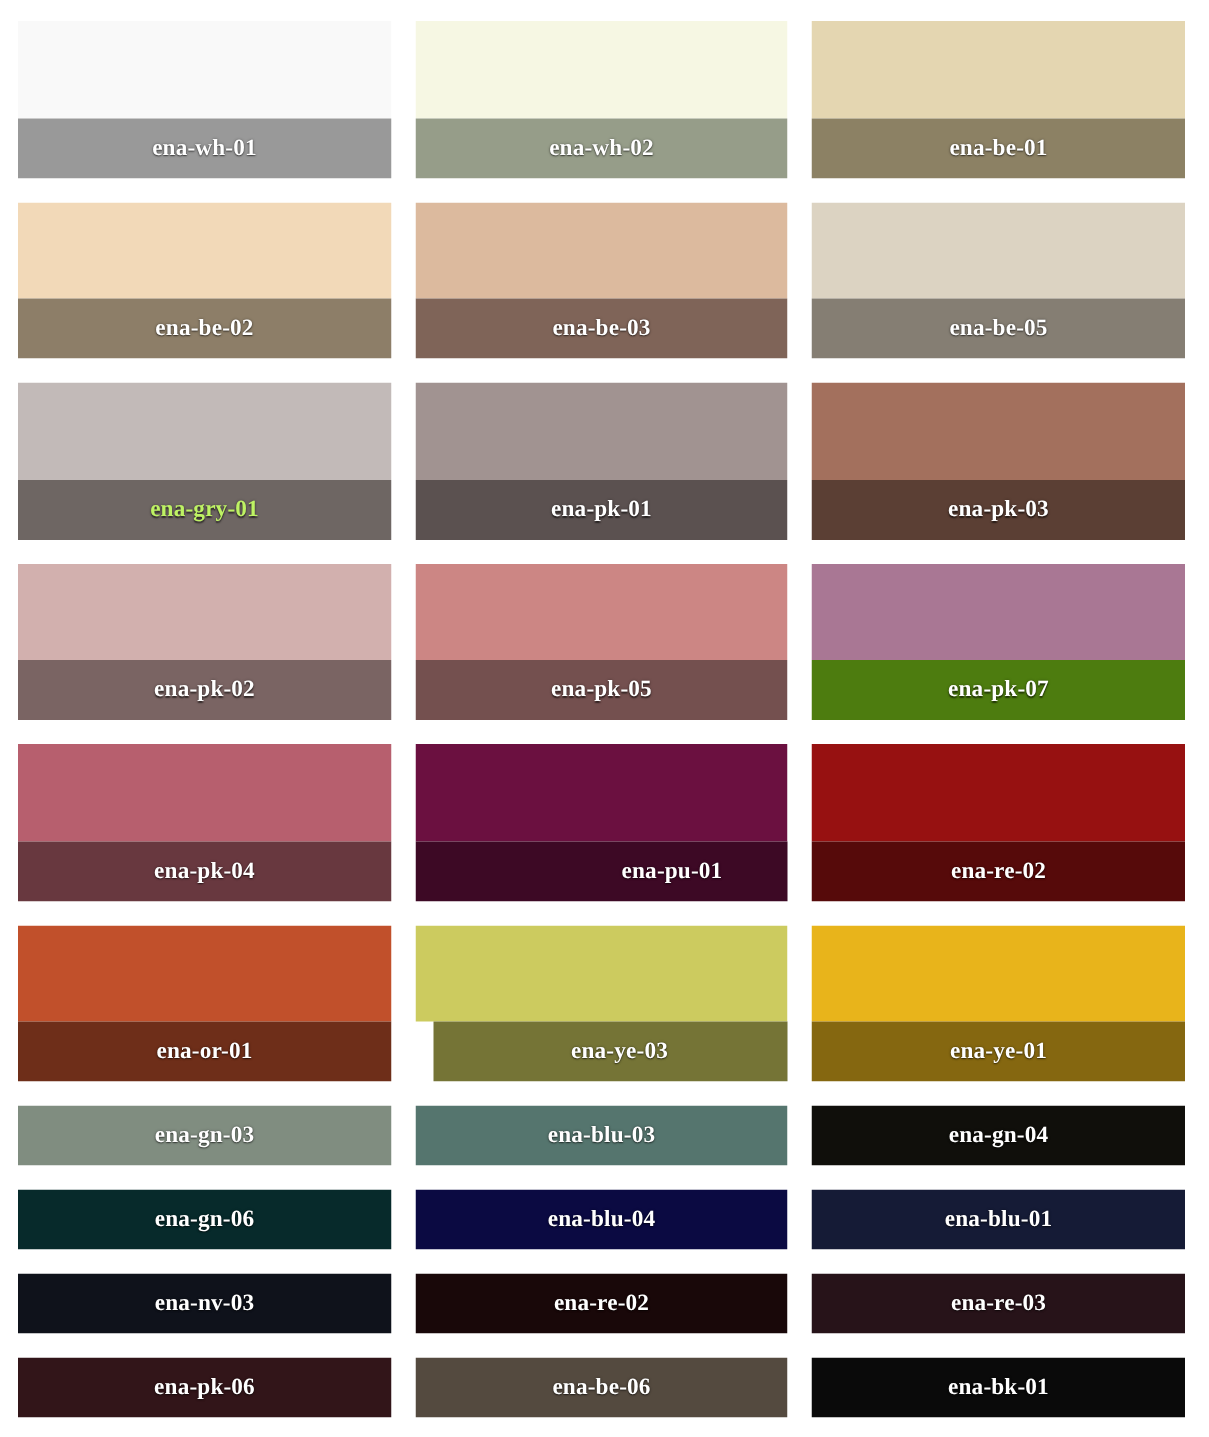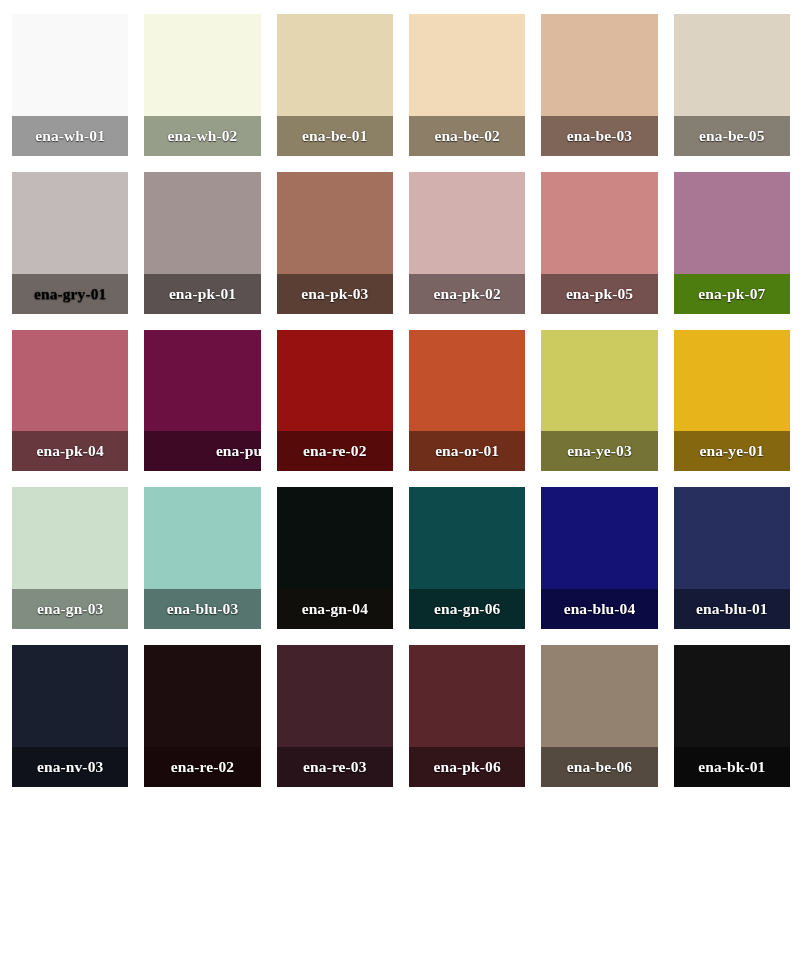--- a/index.html
+++ b/index.html
@@ -49,21 +49,21 @@
     letter-spacing: 0.1px;
     white-space: nowrap;
     text-shadow:
       0 1px 1px rgba(0,0,0,0.55),
       0 0 2px rgba(0,0,0,0.35);
   }
 </style>
 </head>
 <body>
 
-<div id="swatch-grid" style="background: rgb(255, 255, 255); grid-template-columns: repeat(6, 1fr); grid-template-rows: repeat(6, 1fr);">
+<div id="swatch-grid" style="background: rgb(255, 255, 255); grid-template-columns: repeat(3, 1fr); grid-template-rows: repeat(6, 1fr);">
     <div class="swatch">
       <div class="swatch-body" style="background: rgb(249, 249, 249);"></div>
       <div class="swatch-label" style="background: rgb(153, 153, 153); color: rgb(255, 255, 255);">ena-wh-01</div>
     </div>
     <div class="swatch">
       <div class="swatch-body" style="background: rgb(246, 247, 227);"></div>
       <div class="swatch-label" style="background: rgb(150, 157, 137); color: rgb(255, 255, 255);">ena-wh-02</div>
     </div>
     <div class="swatch">
       <div class="swatch-body" style="background: rgb(228, 214, 177);"></div>
@@ -76,21 +76,21 @@
     <div class="swatch">
       <div class="swatch-body" style="background: rgb(220, 186, 158);"></div>
       <div class="swatch-label" style="background: rgb(127, 100, 88); color: rgb(255, 255, 255);">ena-be-03</div>
     </div>
     <div class="swatch">
       <div class="swatch-body" style="background: rgb(220, 211, 194);"></div>
       <div class="swatch-label" style="background: rgb(133, 126, 115); color: rgb(255, 255, 255);">ena-be-05</div>
     </div>
     <div class="swatch">
       <div class="swatch-body" style="background: rgb(194, 186, 184);"></div>
-      <div class="swatch-label" style="background: rgb(110, 102, 99); color: #000000;">ena-gry-01</div>
+      <div class="swatch-label" style="background: rgb(110, 102, 99); color: #bef264;">ena-gry-01</div>
     </div>
     <div class="swatch">
       <div class="swatch-body" style="background: rgb(161, 147, 145);"></div>
       <div class="swatch-label" style="background: rgb(91, 81, 80); color: rgb(255, 255, 255);">ena-pk-01</div>
     </div>
     <div class="swatch">
       <div class="swatch-body" style="background: rgb(163, 112, 93);"></div>
       <div class="swatch-label" style="background: rgb(91, 63, 52); color: rgb(255, 255, 255);">ena-pk-03</div>
     </div>
     <div class="swatch">
@@ -116,21 +116,21 @@
     <div class="swatch">
       <div class="swatch-body" style="background: rgb(151, 17, 17);"></div>
       <div class="swatch-label" style="background: rgb(86, 10, 10); color: rgb(255, 255, 255);">ena-re-02</div>
     </div>
     <div class="swatch">
       <div class="swatch-body" style="background: rgb(193, 80, 43);"></div>
       <div class="swatch-label" style="background: rgb(110, 46, 25); color: rgb(255, 255, 255);">ena-or-01</div>
     </div>
     <div class="swatch">
       <div class="swatch-body" style="background: rgb(204, 203, 95);"></div>
-      <div class="swatch-label" style="background: rgb(117, 116, 54); color: rgb(255, 255, 255);">ena-ye-03</div>
+      <div class="swatch-label" style="background: rgb(117, 116, 54); color: rgb(255, 255, 255); margin-left: 12px;">ena-ye-03</div>
     </div>
     <div class="swatch">
       <div class="swatch-body" style="background: rgb(232, 180, 27);"></div>
       <div class="swatch-label" style="background: rgb(133, 103, 16); color: rgb(255, 255, 255);">ena-ye-01</div>
     </div>
     <div class="swatch">
       <div class="swatch-body" style="background: rgb(203, 223, 203);"></div>
       <div class="swatch-label" style="background: rgb(128, 141, 128); color: rgb(255, 255, 255);">ena-gn-03</div>
     </div>
     <div class="swatch">

